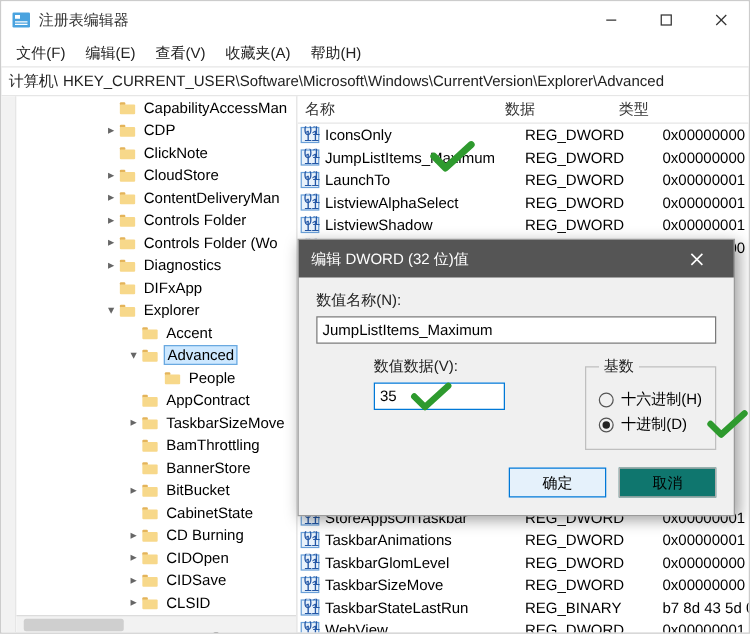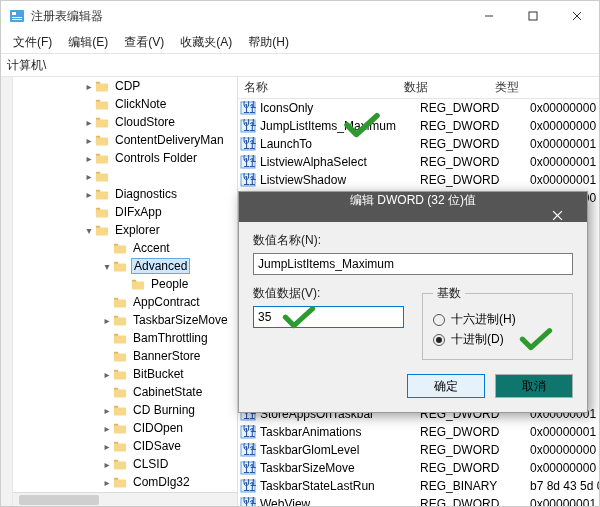--- a/index.html
+++ b/index.html
@@ -49,28 +49,28 @@
 
   .list-body { position: absolute; top: 22px; left: 0; right: 0; bottom: 0; }
   .list-row { display: flex; height: 18px; align-items: center; }
   .list-row .reg-icon { width: 16px; height: 14px; margin-left: 2px; margin-right: 4px; flex-shrink: 0; }
   .list-row .c-name { width: 160px; white-space: nowrap; overflow: hidden; }
   .list-row .c-type { width: 110px; }
   .list-row .c-data { flex: 1; white-space: nowrap; overflow: hidden; }
 
   
   .dialog { position: absolute; left: 237px; top: 190px; width: 350px; background: #f0f0f0; border: 1px solid #9a9a9a; box-shadow: 3px 3px 12px rgba(0,0,0,0.4); }
-  .dlg-title { height: 30px; background: #555; color: #fff; display: flex; align-items: center; padding: 0 10px; font-size: 12px; flex-direction: column; }
+  .dlg-title { height: 30px; background: #555; color: #fff; display: flex; align-items: center; padding: 0 10px; font-size: 12px; }
   .dlg-close { margin-left: auto; width: 40px; height: 100%; display: flex; align-items: center; justify-content: center; }
   .dlg-body { padding: 10px 14px 14px 14px; }
   .dlg-label { margin-bottom: 4px; color: #222; }
   .dlg-input { width: 100%; height: 22px; border: 1px solid #7a7a7a; background: #fff; padding: 0 4px; margin-bottom: 10px; display: flex; align-items: center; position: relative; }
   .dlg-input.focus { border: 1px solid #0078d7; }
   .dlg-row { display: flex; gap: 18px; }
-  .dlg-col { flex: 1; }
+  .dlg-col { flex: 1; margin-left: 46px; }
   fieldset { border: 1px solid #bfbfbf; padding: 6px 10px 8px 10px; }
   legend { padding: 0 4px; color: #222; }
   .radio-row { display: flex; align-items: center; gap: 6px; margin: 3px 0; position: relative; }
   .radio { width: 12px; height: 12px; border: 1px solid #555; border-radius: 50%; display: inline-flex; align-items: center; justify-content: center; }
   .radio.checked::after { content: ""; width: 6px; height: 6px; background: #222; border-radius: 50%; }
   .dlg-buttons { display: flex; justify-content: flex-end; gap: 10px; margin-top: 14px; }
   .dlg-btn { width: 78px; height: 24px; border: 1px solid #adadad; background: #0f766e; display: flex; align-items: center; justify-content: center; }
   .dlg-btn.primary { border: 1px solid #0078d7; background: #e5f1fb; }
 
   
@@ -117,28 +117,37 @@
 <div class="menubar">
   <span class="menu-item">文件(F)</span>
   <span class="menu-item">编辑(E)</span>
   <span class="menu-item">查看(V)</span>
   <span class="menu-item">收藏夹(A)</span>
   <span class="menu-item">帮助(H)</span>
 </div>
 
 <div class="addressbar">
   <span>计算机\</span>
+  <span class="path">HKEY_CURRENT_USER\Software\Microsoft\Windows\CurrentVersion\Explorer\Advanced</span>
 </div>
 
 <div class="main">
   <div class="spacer-left"></div>
 
   <div class="tree-pane">
     <div class="tree" id="tree">
         <div class="tree-row indent0">
+          <span class="expander"></span>
+          <span class="folder-icon"><svg viewBox="0 0 16 14">
+              <rect class="tab" x="1" y="2" width="5" height="3" rx="1"></rect>
+              <rect class="body" x="1" y="4" width="14" height="9" rx="1"></rect>
+            </svg></span>
+          <span class="label">CapabilityAccessMan</span>
+        </div>
+        <div class="tree-row indent0">
           <span class="expander">▸</span>
           <span class="folder-icon"><svg viewBox="0 0 16 14">
               <rect class="tab" x="1" y="2" width="5" height="3" rx="1"></rect>
               <rect class="body" x="1" y="4" width="14" height="9" rx="1"></rect>
             </svg></span>
           <span class="label">CDP</span>
         </div>
         <div class="tree-row indent0">
           <span class="expander"></span>
           <span class="folder-icon"><svg viewBox="0 0 16 14">
@@ -170,20 +179,21 @@
               <rect class="body" x="1" y="4" width="14" height="9" rx="1"></rect>
             </svg></span>
           <span class="label">Controls Folder</span>
         </div>
         <div class="tree-row indent0">
           <span class="expander">▸</span>
           <span class="folder-icon"><svg viewBox="0 0 16 14">
               <rect class="tab" x="1" y="2" width="5" height="3" rx="1"></rect>
               <rect class="body" x="1" y="4" width="14" height="9" rx="1"></rect>
             </svg></span>
+          <span class="label">Controls Folder (Wo</span>
         </div>
         <div class="tree-row indent0">
           <span class="expander">▸</span>
           <span class="folder-icon"><svg viewBox="0 0 16 14">
               <rect class="tab" x="1" y="2" width="5" height="3" rx="1"></rect>
               <rect class="body" x="1" y="4" width="14" height="9" rx="1"></rect>
             </svg></span>
           <span class="label">Diagnostics</span>
         </div>
         <div class="tree-row indent0">

